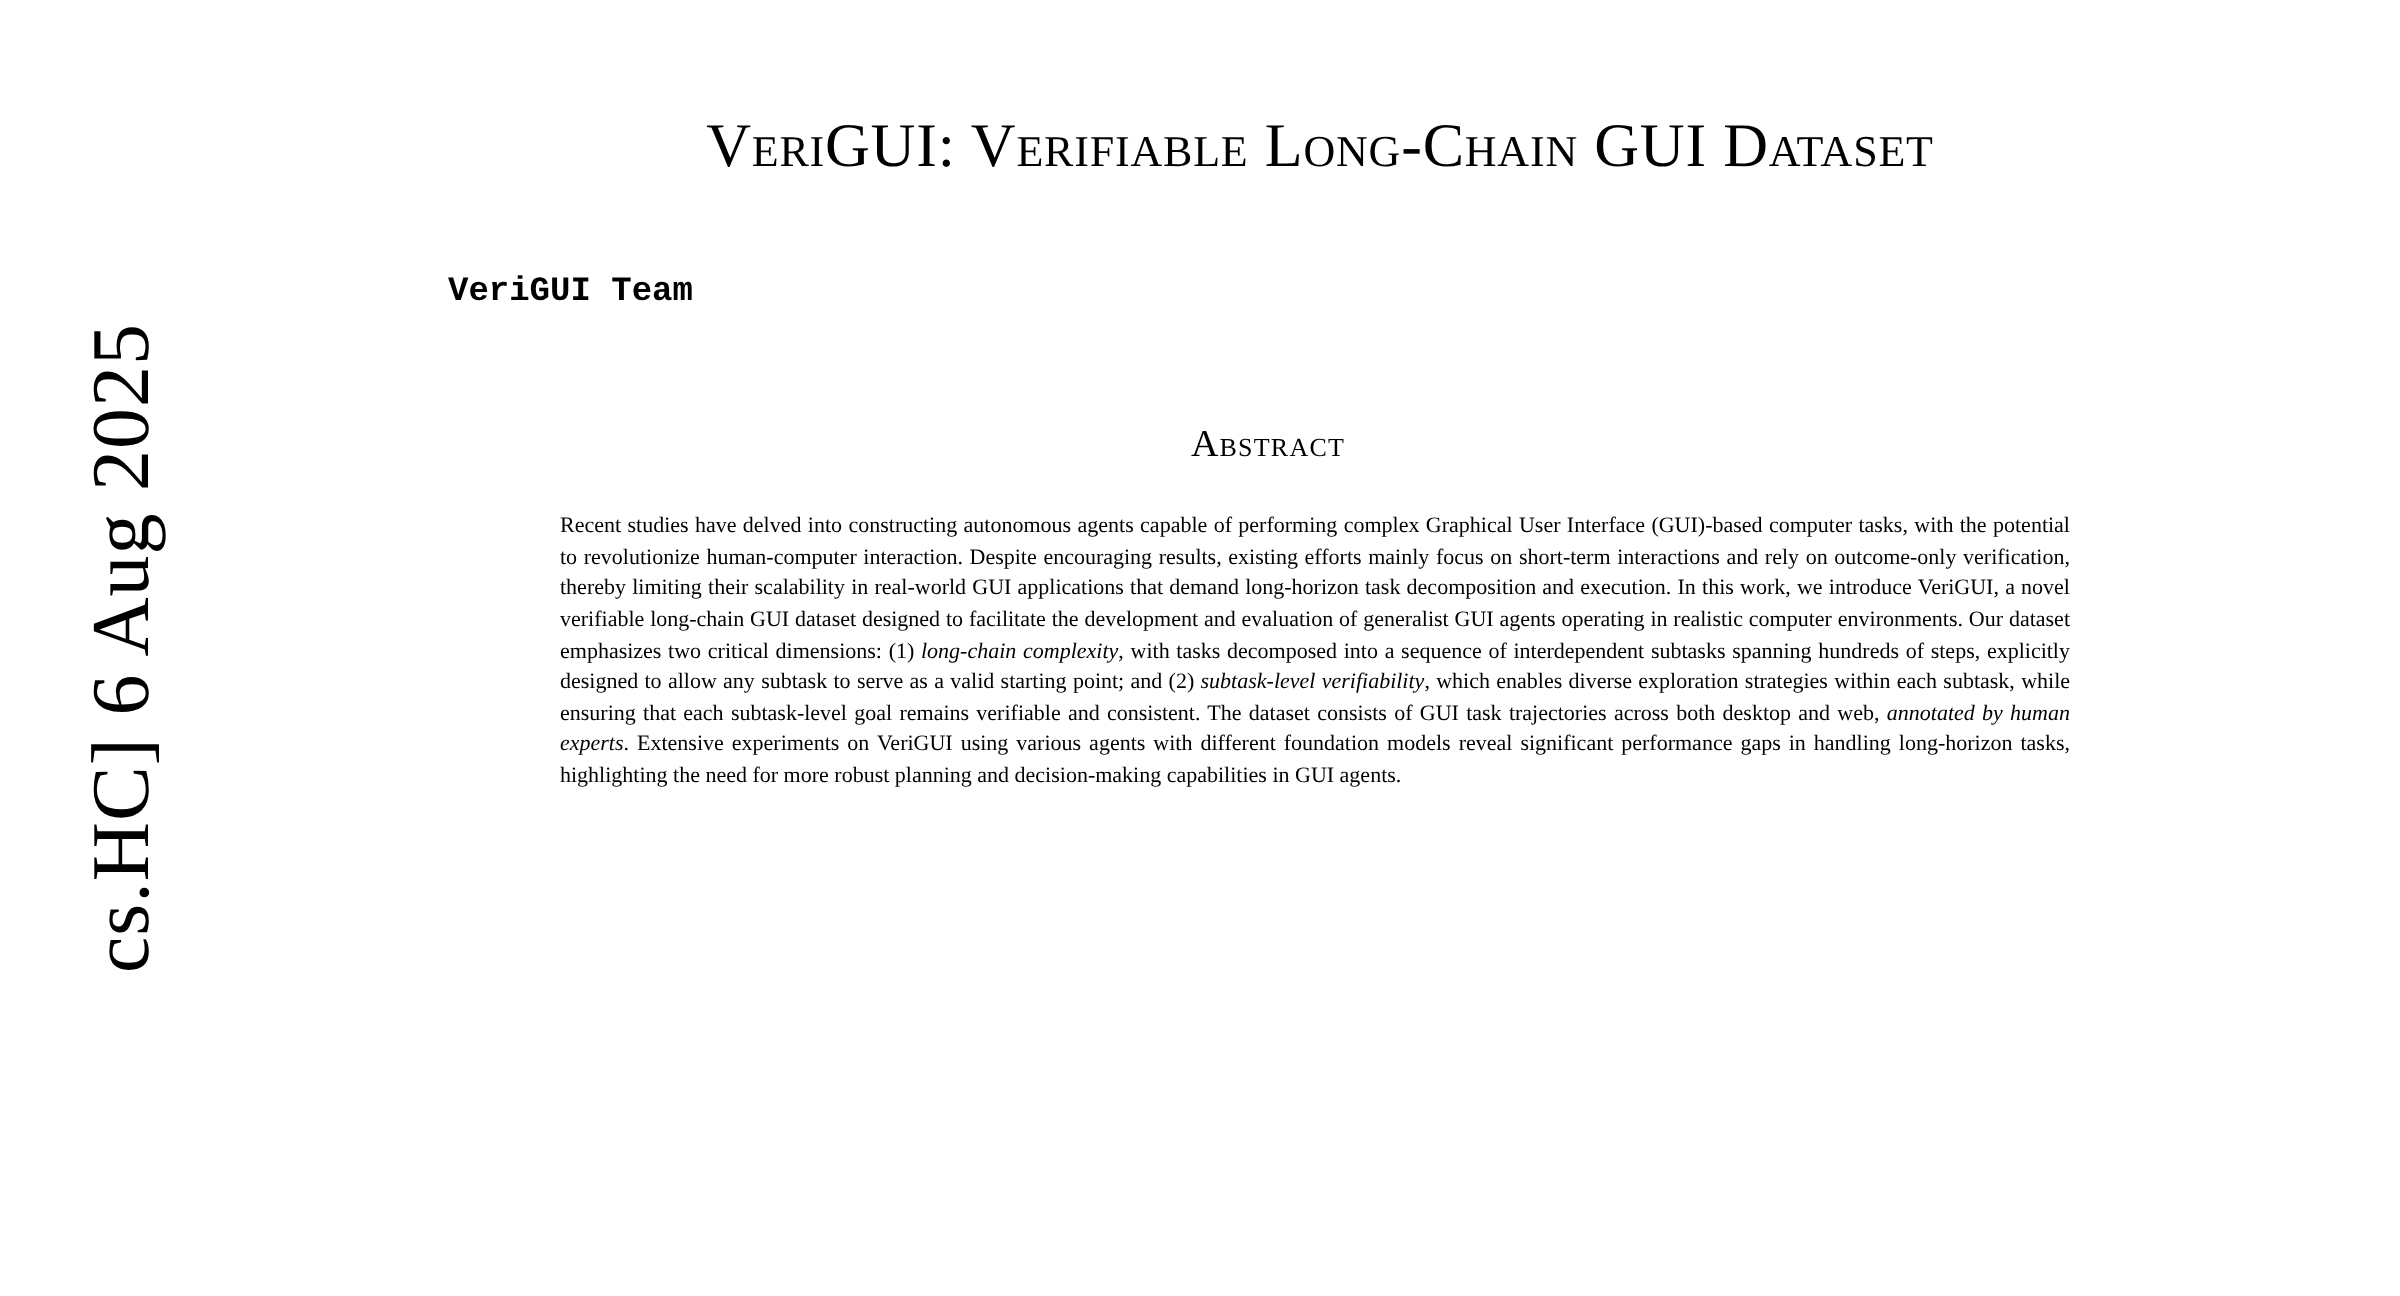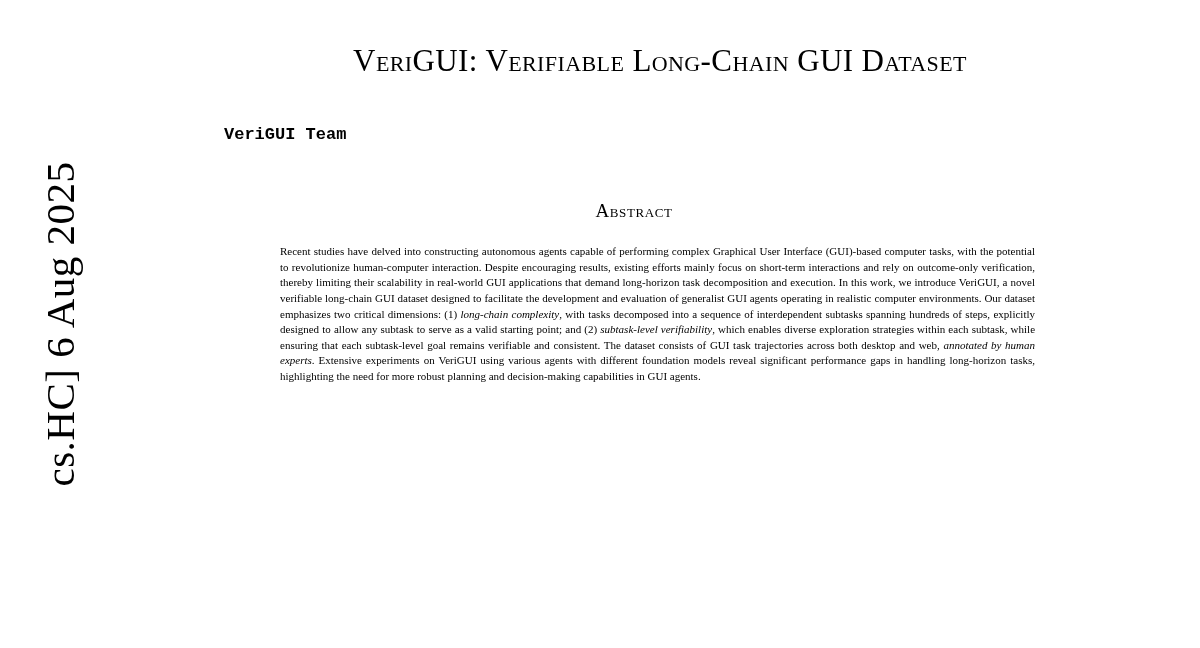--- a/index.html
+++ b/index.html
@@ -34,21 +34,21 @@
     font-family: "Liberation Serif", serif;
     font-size: 41px;
     letter-spacing: 0.5px;
     color: #000000;
   }
 
   
   .page {
     position: absolute;
     left: 120px;
-    top: 0;
+    top: 12px;
     width: 1080px;
     height: 520px;
   }
 
   .title {
     margin: 42px 0 0 0;
     text-align: center;
     font-family: "Liberation Serif", serif;
     font-size: 31px;
     font-weight: normal;

